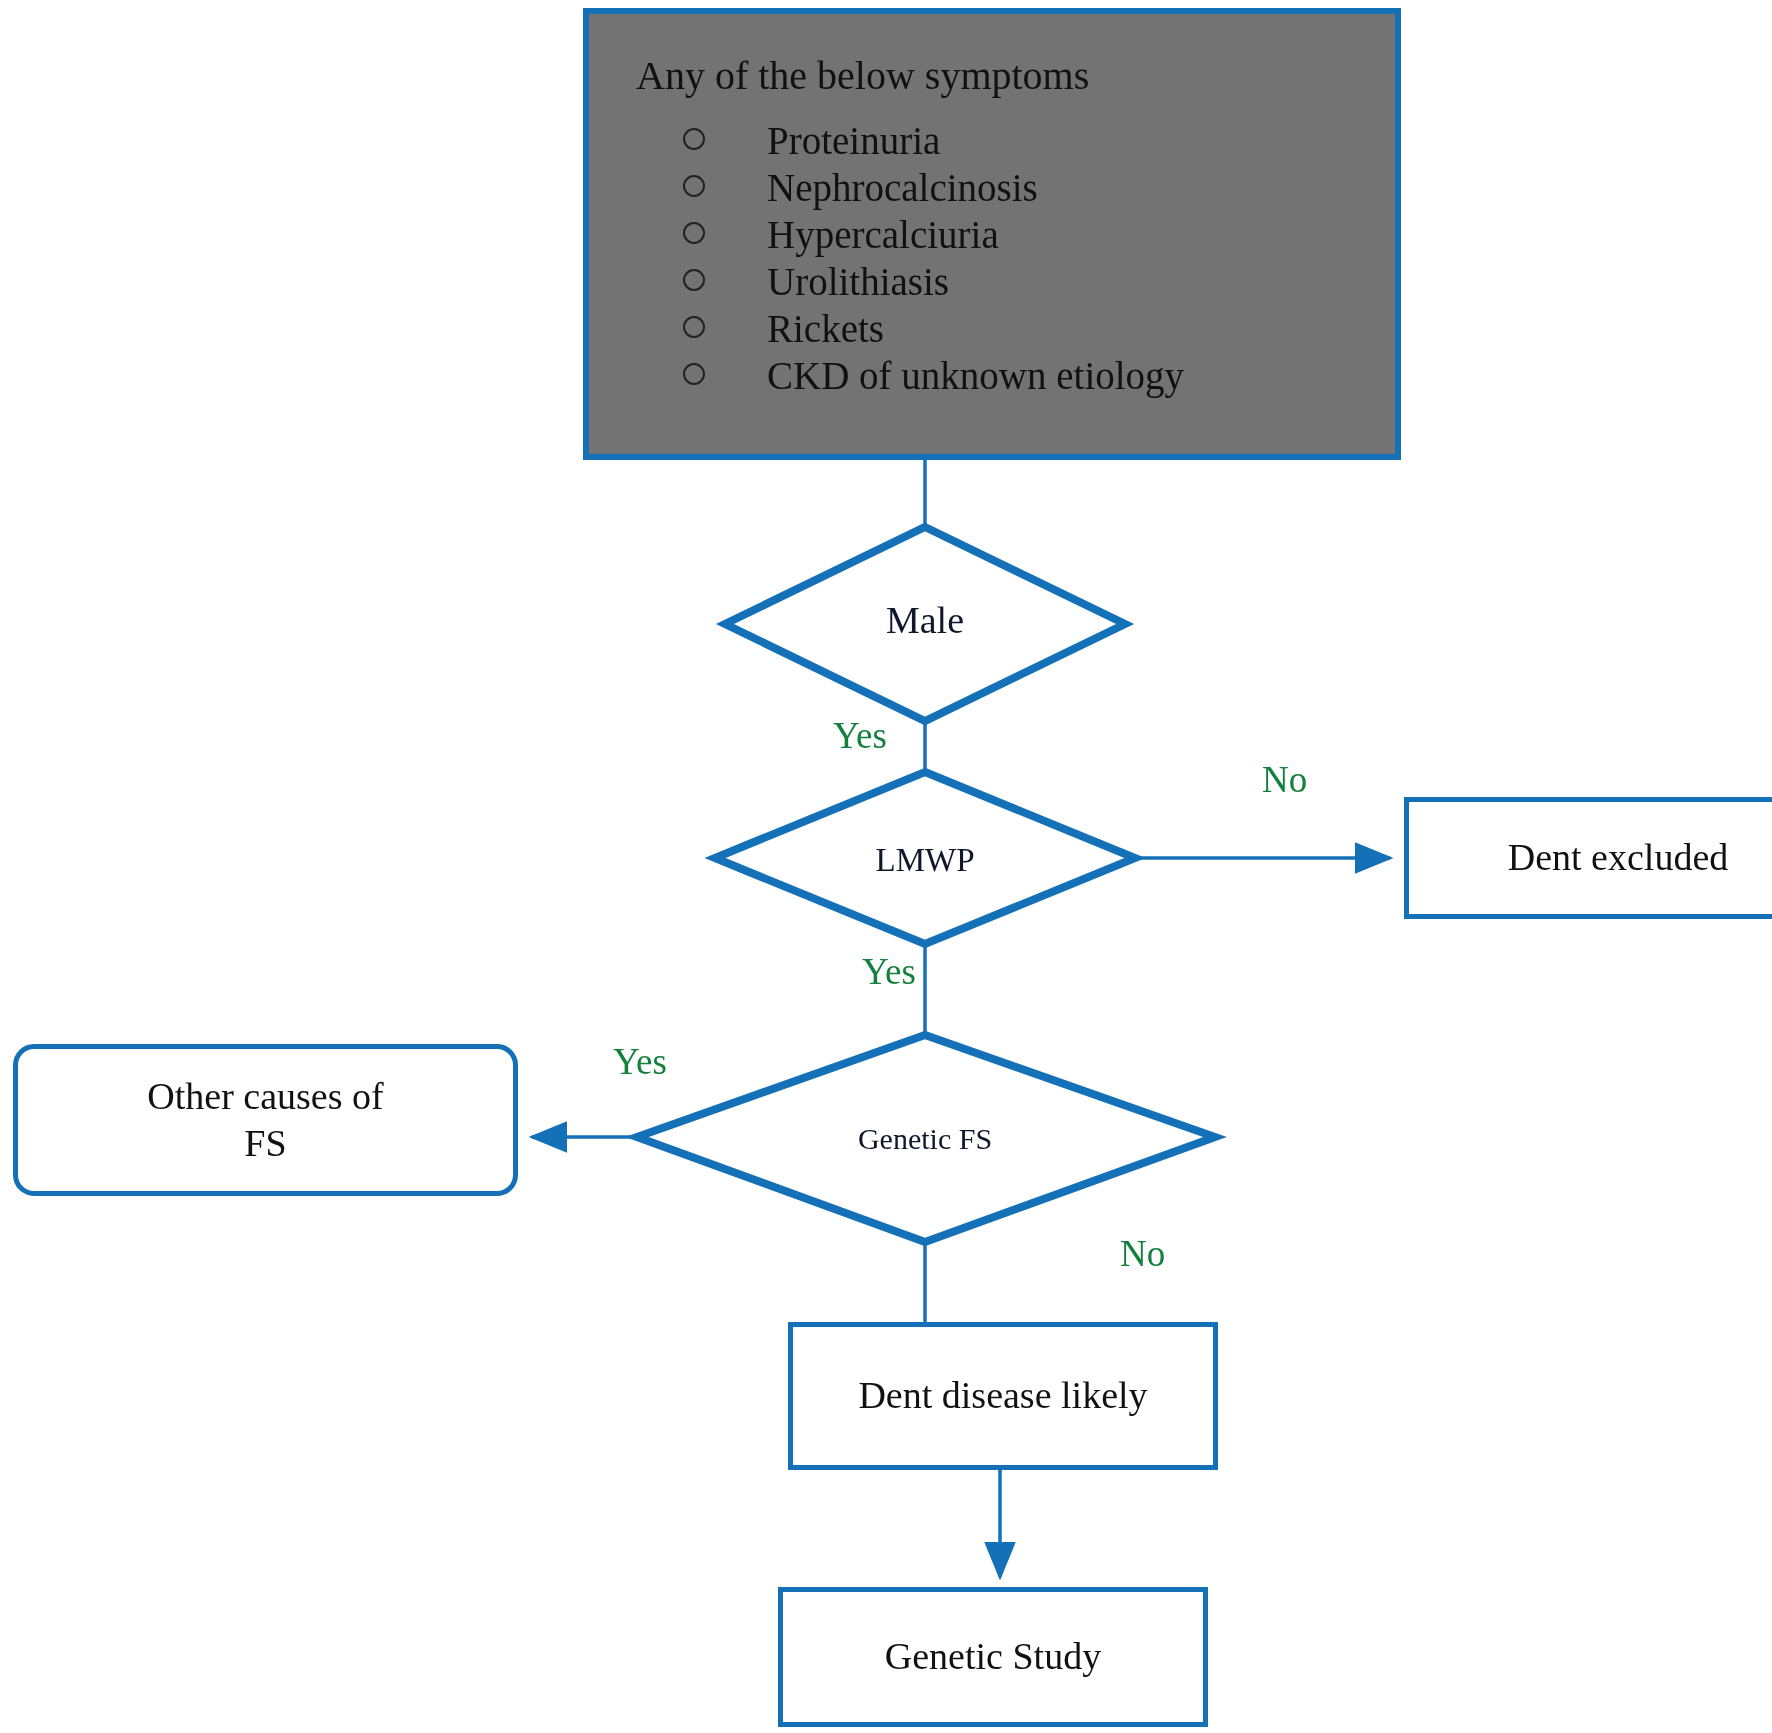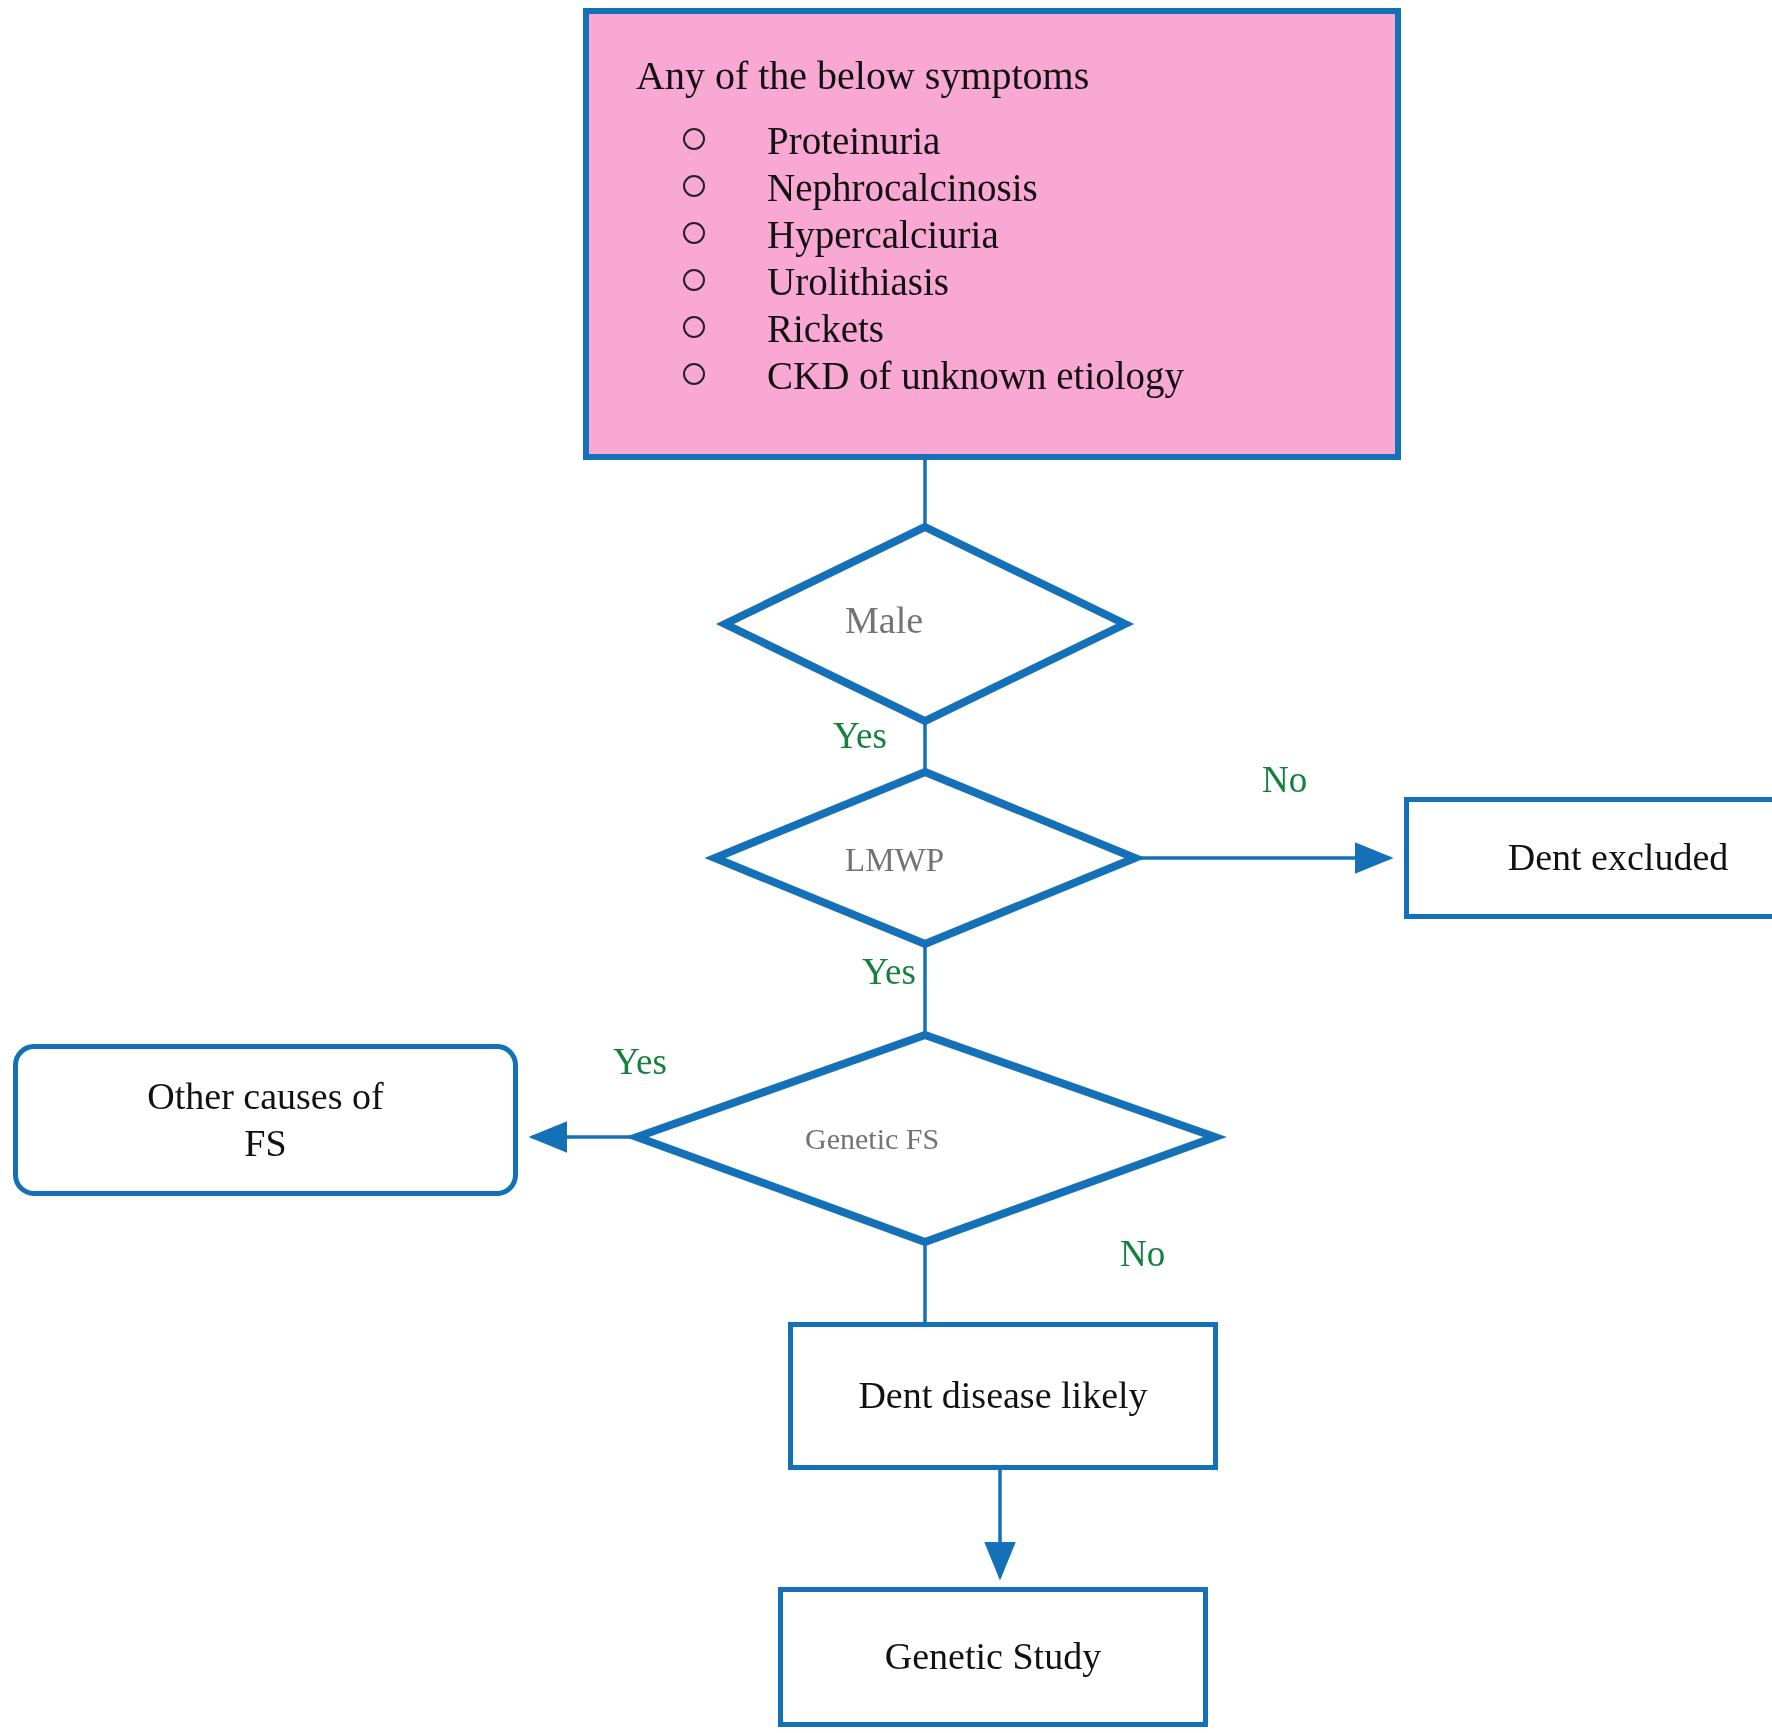--- a/index.html
+++ b/index.html
@@ -27,21 +27,21 @@
     height: 1733px;
   }
   
   #symptoms-box {
     position: absolute;
     left: 583px;
     top: 8px;
     width: 818px;
     height: 452px;
     border: 6px solid #1471b8;
-    background: #f9a8d4;
+    background: #737373;
     box-sizing: border-box;
   }
   #symptoms-heading {
     position: absolute;
     left: 47px;
     top: 38px;
     font-size: 40px;
     color: #111111;
     white-space: nowrap;
   }
@@ -88,22 +88,22 @@
     color: #111111;
   }
   #dent-excluded-box { left: 1404px; top: 797px; width: 428px; height: 122px; }
   #other-causes-box  { left: 13px;   top: 1044px; width: 505px; height: 152px; border-radius: 21px; }
   #dent-likely-box   { left: 788px;  top: 1322px; width: 430px; height: 148px; }
   #genetic-study-box { left: 778px;  top: 1587px; width: 430px; height: 140px; }
 
   
   .diamond-label {
     position: absolute;
-    color: #737373;
-    text-align: left;
+    color: #0f172a;
+    text-align: center;
     white-space: nowrap;
   }
   #male-label      { left: 845px; top: 598px;  width: 160px; font-size: 38px; }
   #lmwp-label      { left: 845px; top: 842px;  width: 160px; font-size: 33px; }
   #completefs-label{ left: 805px; top: 1122px; width: 240px; font-size: 30px; }
 
   
   .edge-label {
     position: absolute;
     font-size: 37px;

